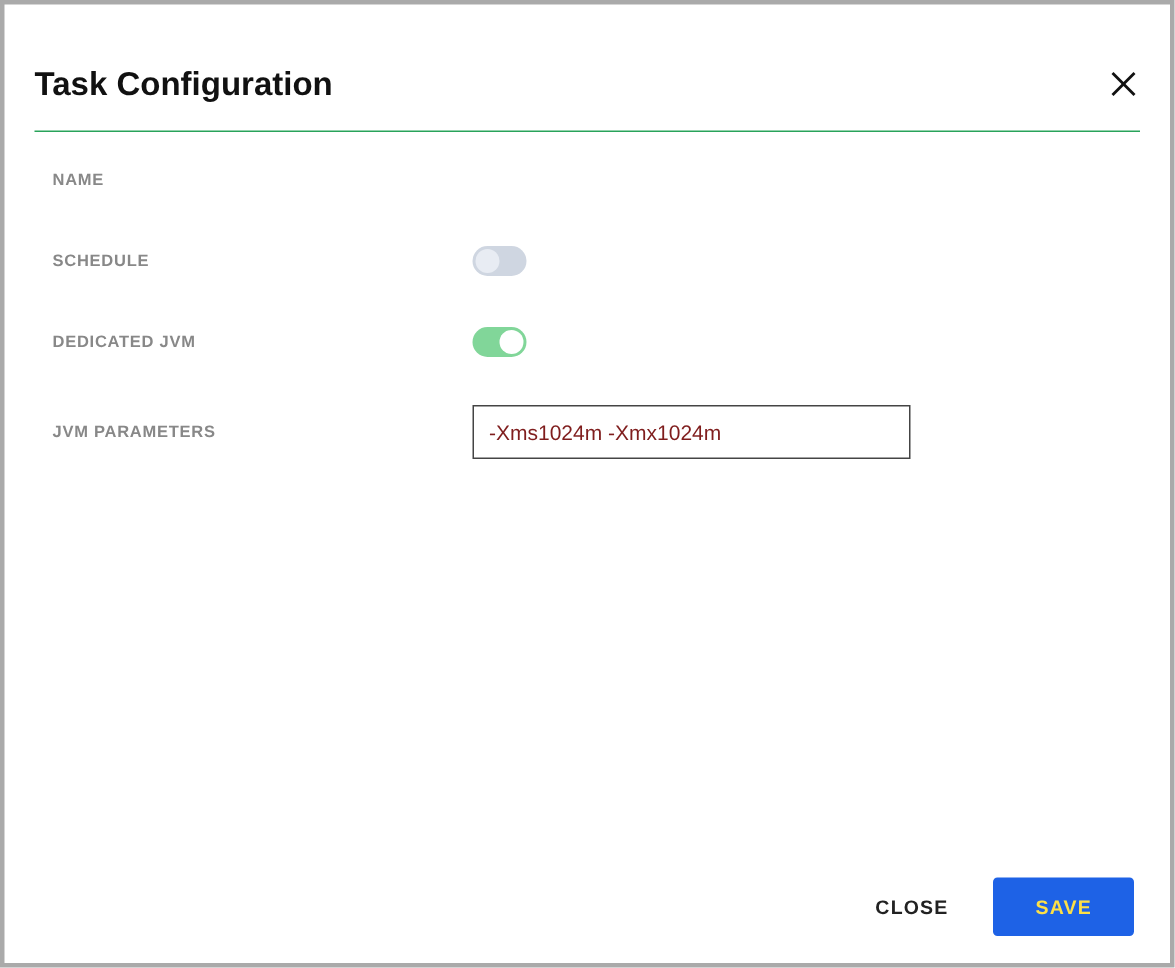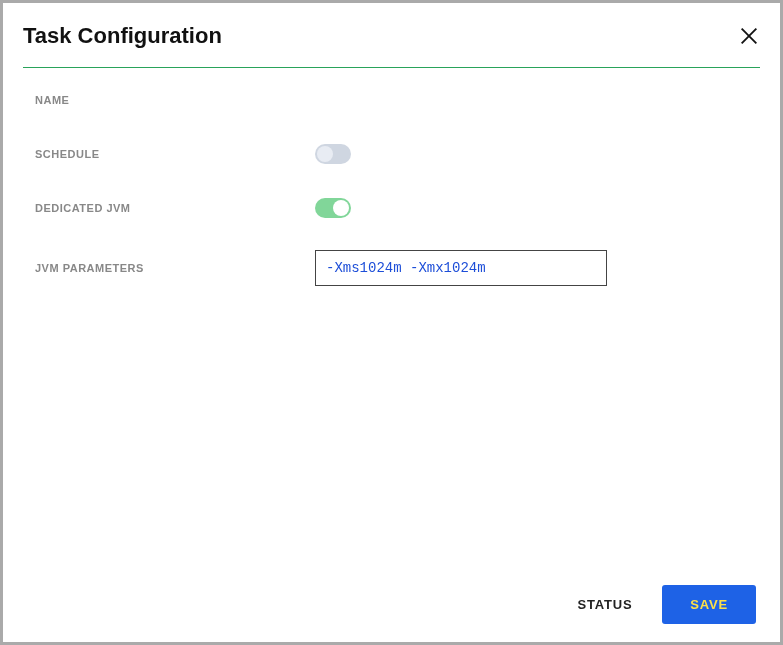--- a/index.html
+++ b/index.html
@@ -21,21 +21,21 @@
       left: 3px;
       right: 3px;
       bottom: 3px;
       display: flex;
       flex-direction: column;
     }
     .header {
       display: flex;
       align-items: center;
       justify-content: space-between;
-      padding: 20px 20px 18px 20px;
+      padding: 40px 20px 18px 20px;
     }
     .title {
       font-size: 22px;
       font-weight: 700;
       color: #111;
     }
     .close-icon {
       width: 22px;
       height: 22px;
       cursor: pointer;
@@ -103,22 +103,22 @@
       height: 16px;
       border-radius: 50%;
       background: #fff;
     }
     .text-input {
       width: 292px;
       height: 36px;
       border: 1px solid #444;
       padding: 0 10px;
       font-size: 14px;
-      color: #1d4ed8;
-      font-family: Liberation Mono, monospace;
+      color: #7f1d1d;
+      font-family: Liberation Sans, sans-serif;
       outline: none;
     }
     .footer {
       display: flex;
       justify-content: flex-end;
       align-items: center;
       gap: 24px;
       padding: 18px 24px;
     }
     .btn-flat {
@@ -182,17 +182,17 @@
     </div>
 
     <div class="row">
       <div class="label">JVM PARAMETERS</div>
       <input type="text" class="text-input" value="-Xms1024m -Xmx1024m" style="">
     </div>
 
   </div>
 
   <div class="footer">
-    <button class="btn-flat">STATUS</button>
+    <button class="btn-flat">CLOSE</button>
     <button class="btn-primary">SAVE</button>
   </div>
 
 </div>
 
 </body></html>

